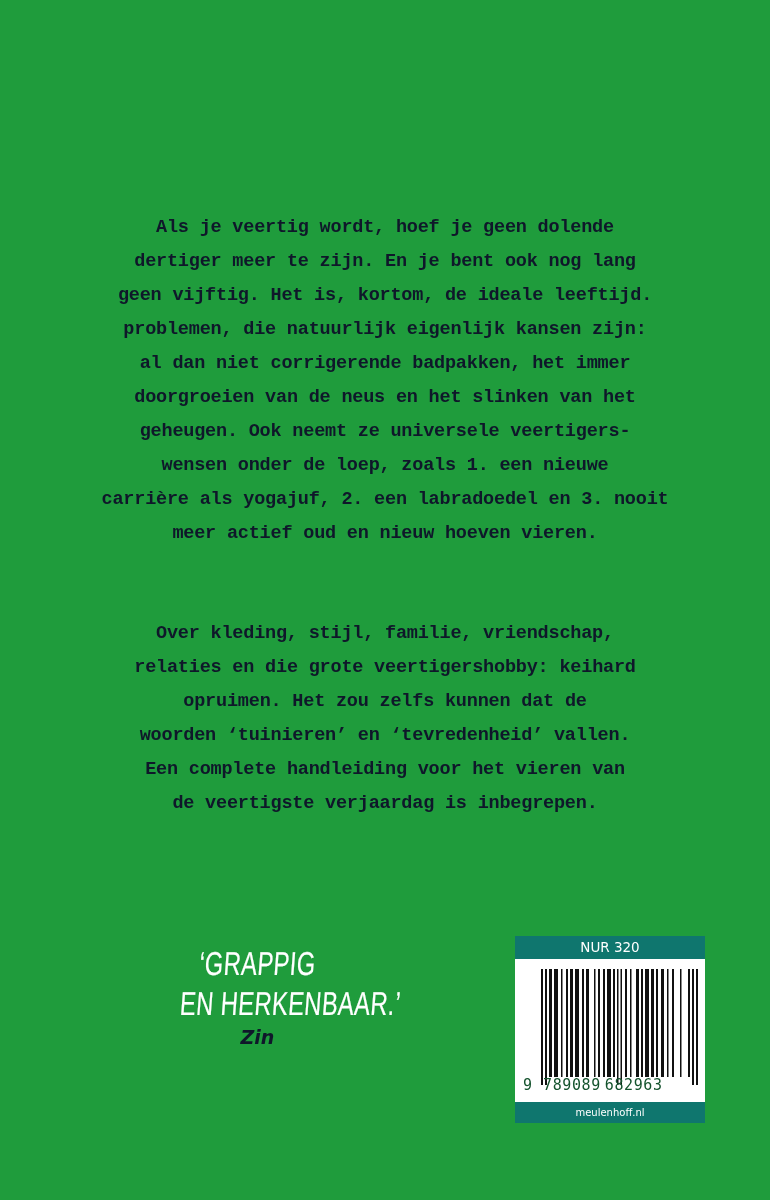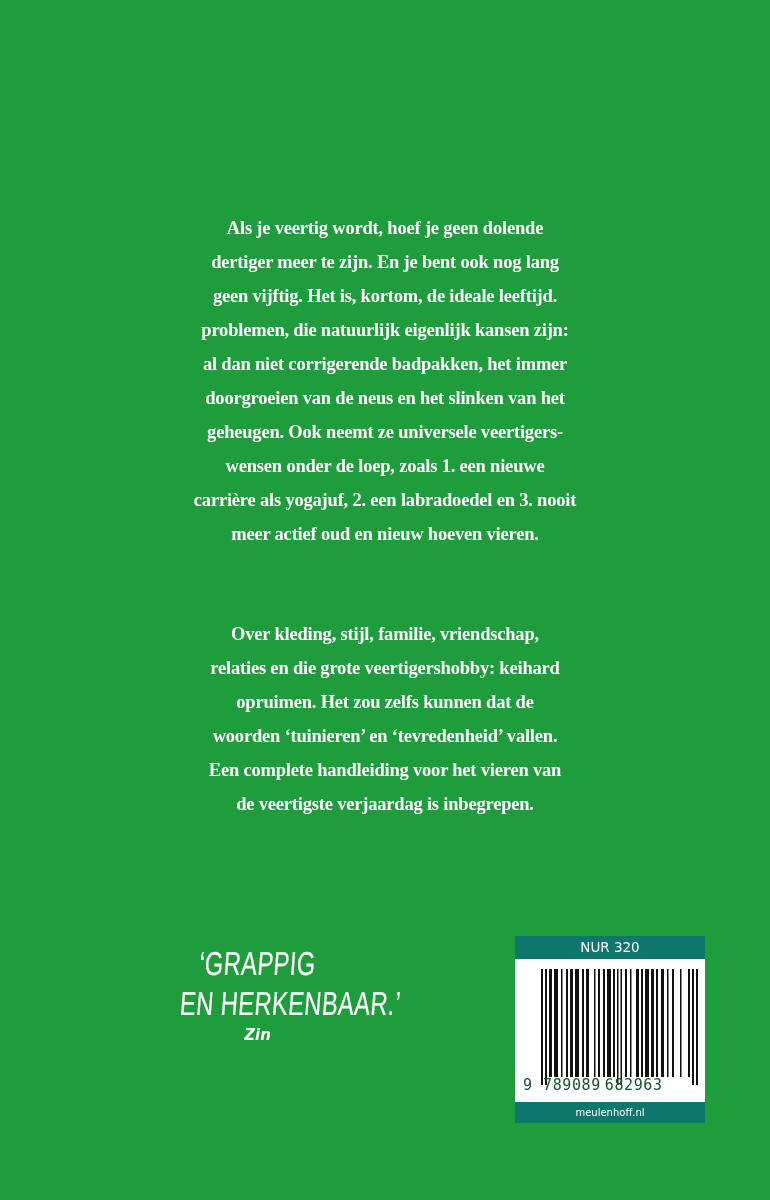--- a/index.html
+++ b/index.html
@@ -7,22 +7,22 @@
     width: 770px; height: 1200px;
     background: #1f9c3c;
     position: relative;
     overflow: hidden;
     font-family: "DejaVu Sans", sans-serif;
   }
   .blurb {
     position: absolute;
     left: 0; width: 770px;
     text-align: center;
-    color: #ffffff;
-    font-family: Liberation Serif, serif;
+    color: #0f172a;
+    font-family: Liberation Mono, monospace;
     font-weight: bold;
     font-size: 18.5px;
     line-height: 34px;
     letter-spacing: -0.2px;
   }
   .blurb .line { display: block; white-space: nowrap; }
   #p1 { top: 211px; }
   #p2 { top: 617px; }
 
   .quote {
@@ -43,22 +43,22 @@
     transform-origin: center;
     white-space: nowrap;
     -webkit-text-stroke: 0.2px #fff;
   }
   .quote .source {
     display: block;
     margin-top: 2px;
     font-family: "DejaVu Sans", sans-serif;
     font-weight: bold;
     font-style: italic;
-    font-size: 15px;
-    color: #ffffff;
+    font-size: 19px;
+    color: #0f172a;
   }
 
   .barcode-box {
     position: absolute;
     left: 515px; top: 936px;
     width: 190px; height: 187px;
     background: #ffffff;
   }
   .band {
     position: absolute; left: 0; width: 190px;

